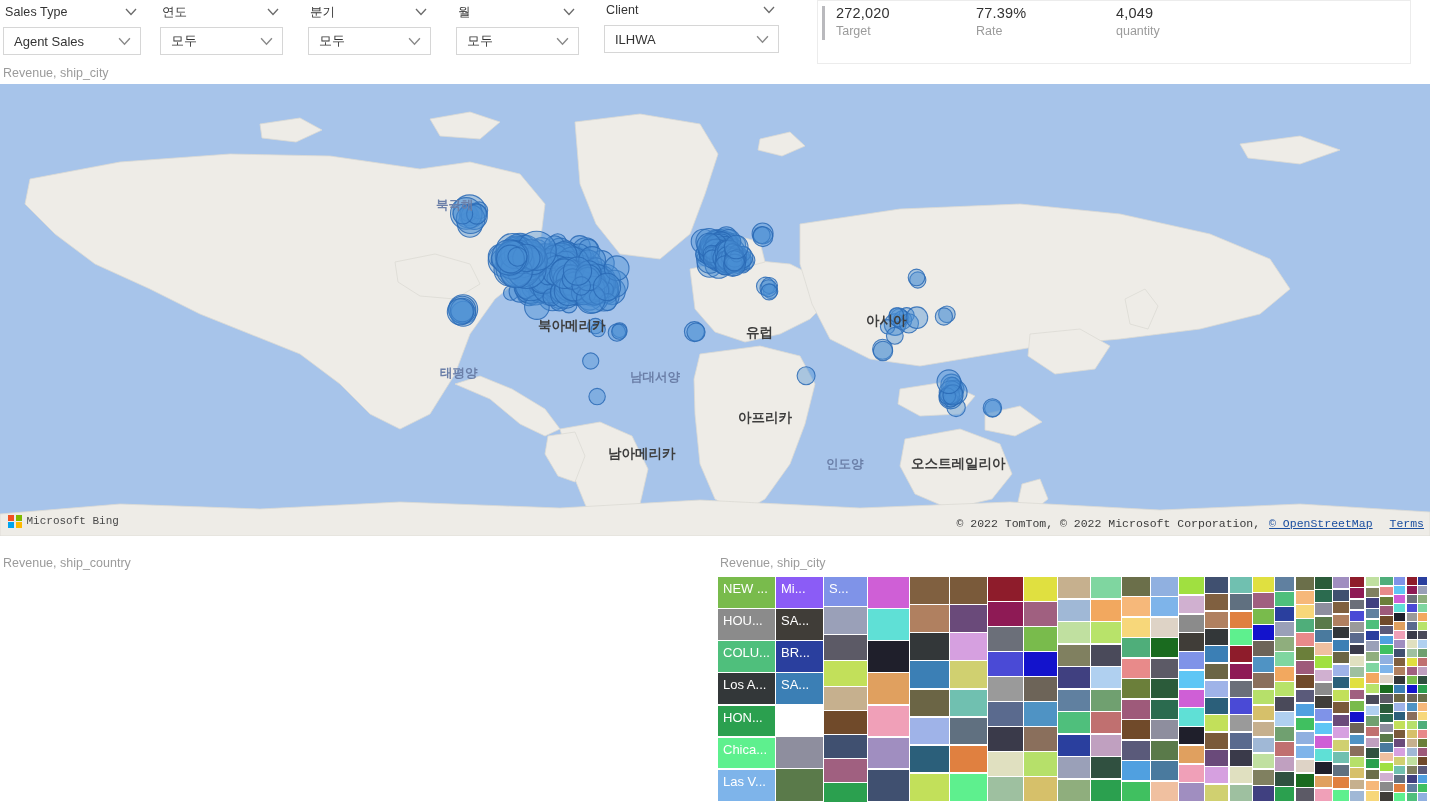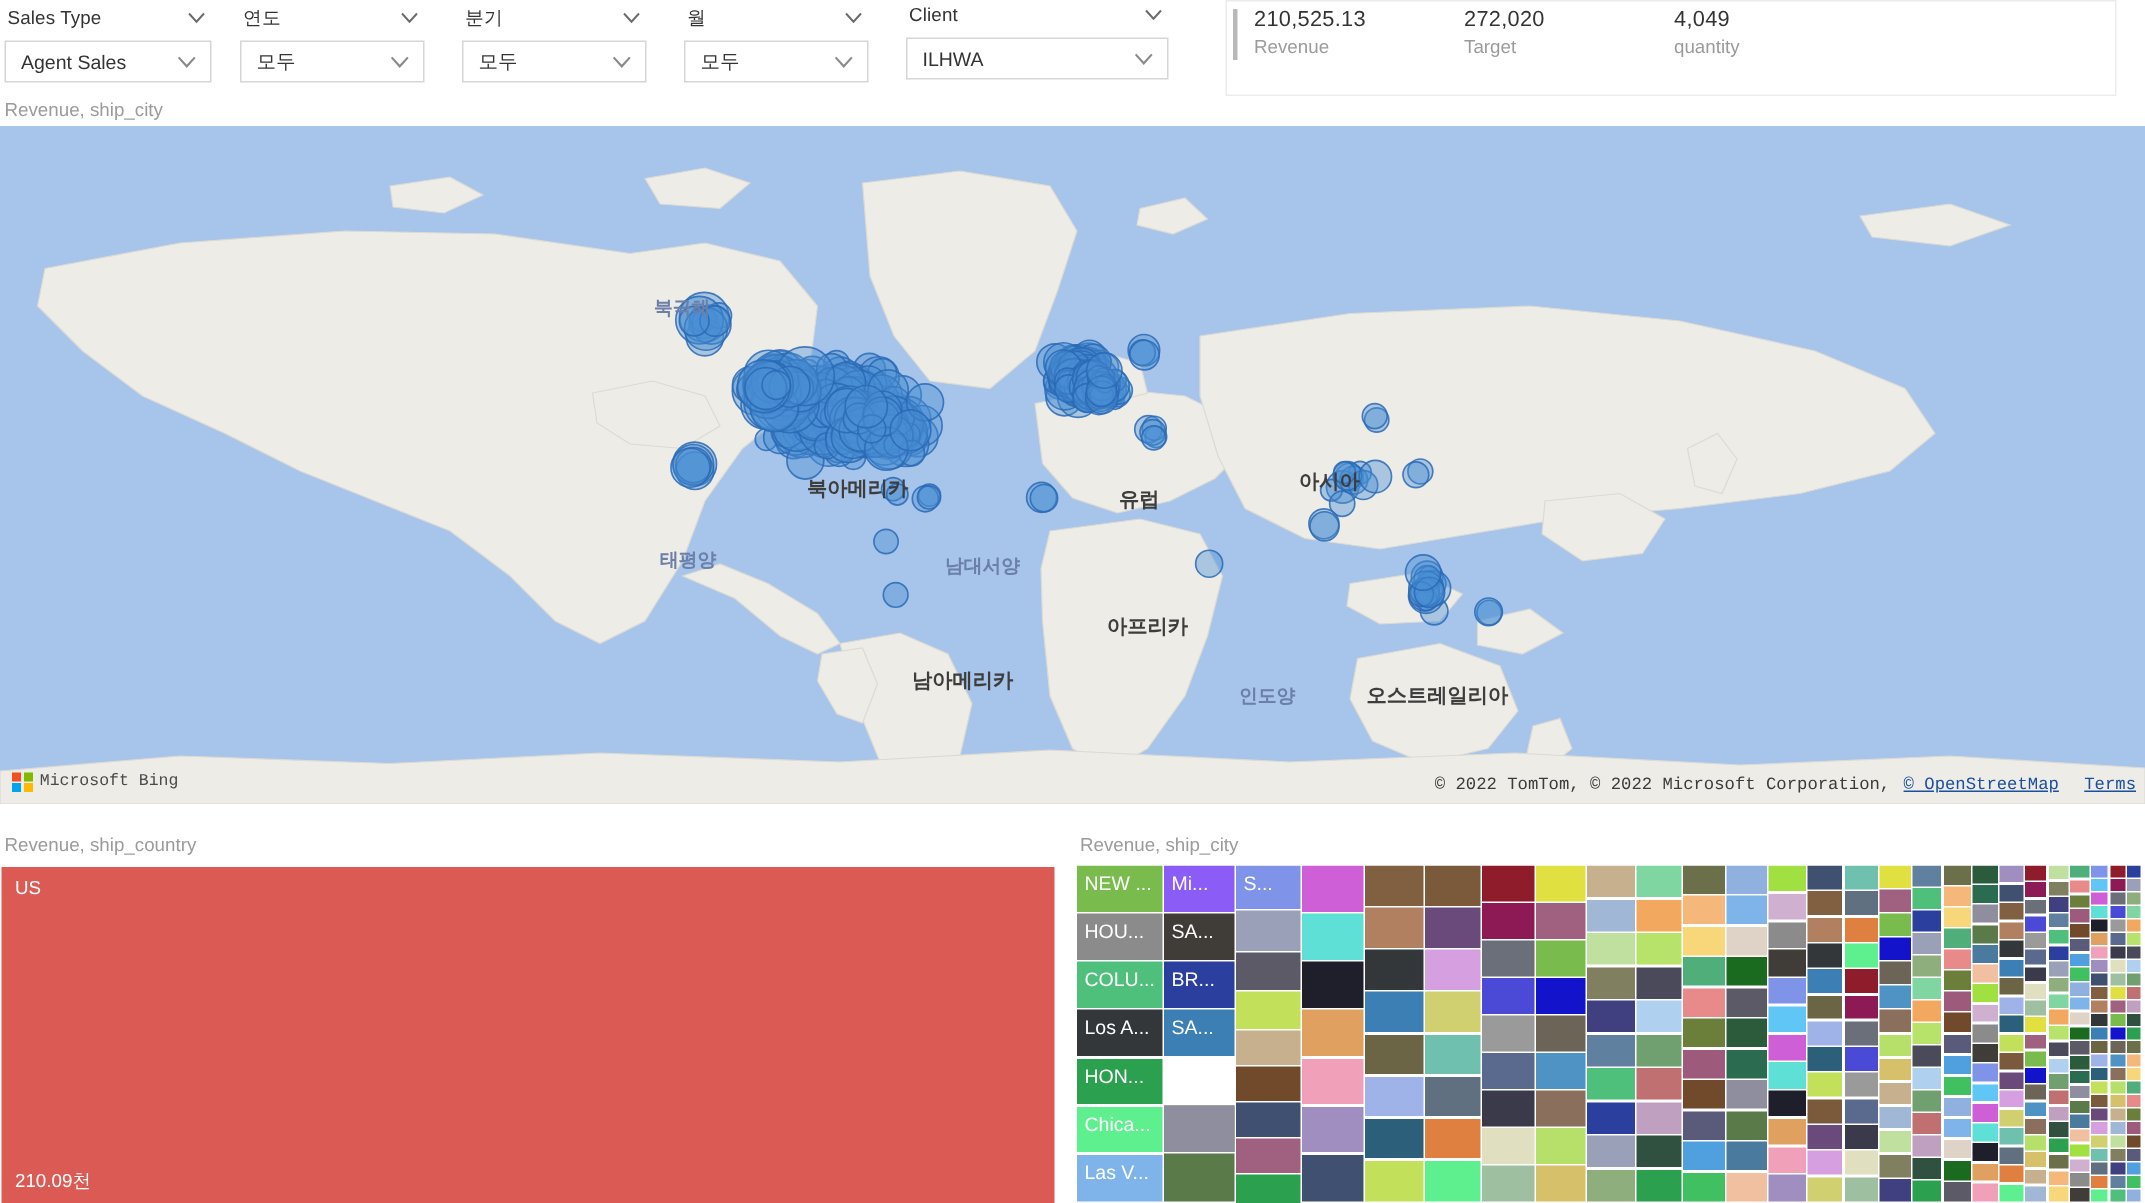--- a/index.html
+++ b/index.html
@@ -176,26 +176,26 @@
             </svg>
           </span>
         </div>
       </div>
     </div>
 
   <div class="kpicard">
     <div class="accent"></div>
     <div class="kpis" id="kpis">
         <div class="kpi">
-          <div class="v">210,525.13</div>
-          <div class="l">Revenue</div>
+          <div class="v">272,020</div>
+          <div class="l">Target</div>
         </div>
         <div class="kpi">
-          <div class="v">272,020</div>
-          <div class="l">Target</div>
+          <div class="v">77.39%</div>
+          <div class="l">Rate</div>
         </div>
         <div class="kpi">
           <div class="v">4,049</div>
           <div class="l">quantity</div>
         </div>
       </div>
   </div>
 
   <div class="maptitle">Revenue, ship_city</div>
   <div class="mapwrap">
@@ -826,26 +826,20 @@
     </div>
 
     <div class="attrib">
       <span>© 2022 TomTom, © 2022 Microsoft Corporation,</span>
       <a href="#">© OpenStreetMap</a>
       <a href="#" class="terms">Terms</a>
     </div>
   </div>
 
   <div class="tm-title" style="left:3px;top:556px;">Revenue, ship_country</div>
-  <div class="tm-country">
-    <div class="cell">
-      <div class="lbl-top">US</div>
-      <div class="lbl-bot">210.09천</div>
-    </div>
-  </div>
 
   <div class="tm-title" style="left:720px;top:556px;">Revenue, ship_city</div>
   <div class="tm-city" id="tmcity">
       <div class="tile" style="left:0.00px;top:0.00px;width:56.60px;height:30.74px;background:#79bb4c;">
         <span style="color:#ffffff">NEW ...</span>
       </div>
       <div class="tile" style="left:0.00px;top:32.14px;width:56.60px;height:30.74px;background:#8b8b8b;">
         <span style="color:#ffffff">HOU...</span>
       </div>
       <div class="tile" style="left:0.00px;top:64.29px;width:56.60px;height:30.74px;background:#4fbf7c;">

